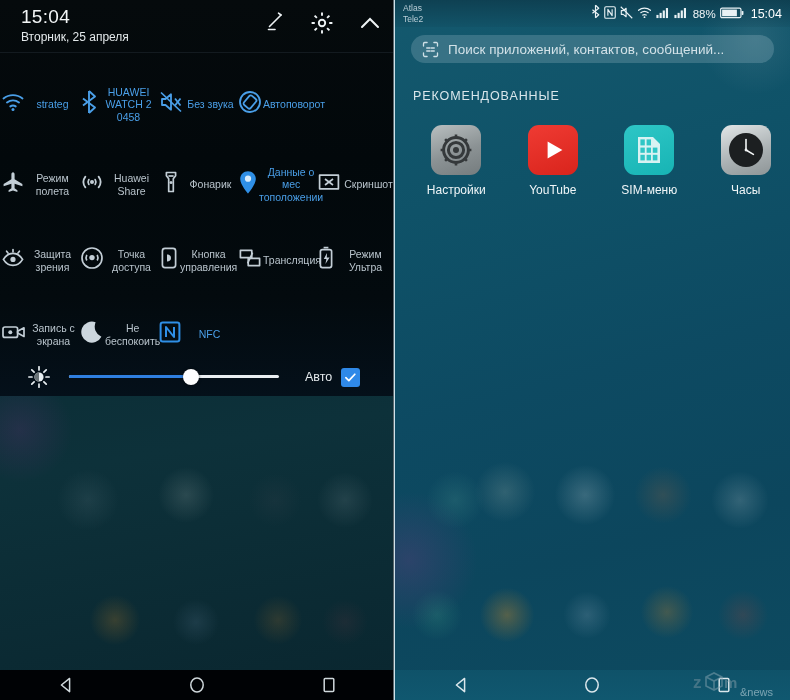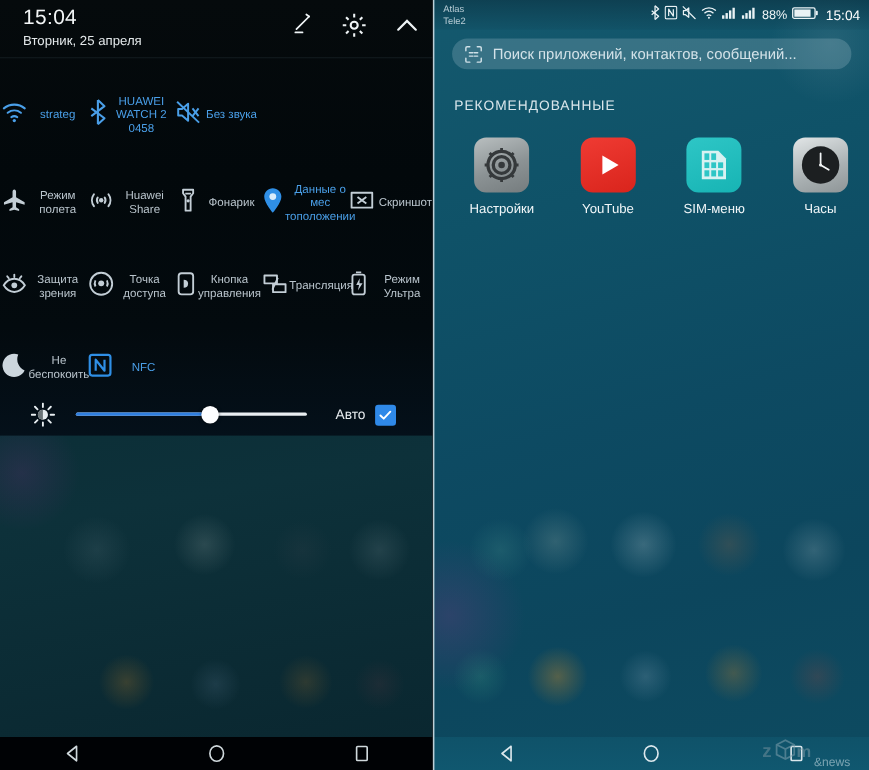--- a/index.html
+++ b/index.html
@@ -229,20 +229,31 @@
                 <g fill="none" stroke="#4a9fe8" stroke-width="1.8" stroke-linejoin="round">
               <path d="M4 9h3.5L13 4.3v15.4L7.5 15H4z"></path>
                   <path d="M17 8.5l5.5 7"></path>
                   <path d="M22.5 8.5l-5.5 7"></path>
                 </g>
               <path d="M3 2.5 L23 21.5" stroke="#4a9fe8" stroke-width="1.7"></path>
               </svg>
           </span>
           <span class="lb">Без звука</span>
         </div>
+        <div class="tile on">
+          <span class="ic">
+            <svg width="26" height="26" viewBox="0 0 26 26">
+                <g fill="none" stroke="#4a9fe8" stroke-width="1.8">
+              <circle cx="13" cy="13" r="10"></circle>
+              <rect x="8.6" y="7" width="8.8" height="12" rx="2" transform="rotate(40 13 13)"></rect>
+                </g>
+              </svg>
+          </span>
+          <span class="lb">Автоповорот</span>
+        </div>
       </div>
 
       <div class="trow r2">
         <div class="tile dim">
           <span class="ic">
             <svg width="26" height="24" viewBox="0 0 26 24">
                 <path d="M13 2.2c1 0 1.6 1 1.6 2.2v4.9l7.8 4.6v2.3l-7.8-2.4v4.5l2.8 2v1.6L13 20.6l-4.4 1.3v-1.6l2.8-2v-4.5L3.6 16.2v-2.3l7.8-4.6V4.4C11.4 3.2 12 2.2 13 2.2z" fill="#c3ced6"></path>
               </svg>
           </span>
           <span class="lb">Режим полета</span>
@@ -354,20 +365,33 @@
                   <path d="M7.6 2.6h4.8"></path>
                 </g>
               <path d="M11 8l-3.2 6h2.6l-1 5 4.2-6.6h-2.8z" fill="#c3ced6"></path>
               </svg>
           </span>
           <span class="lb">Режим Ультра</span>
         </div>
       </div>
 
       <div class="trow r4">
+        <div class="tile dim">
+          <span class="ic">
+            <svg width="28" height="22" viewBox="0 0 28 22">
+                <g fill="none" stroke="#c3ced6" stroke-width="1.7" stroke-linejoin="round">
+              <rect x="3" y="6" width="14.6" height="10.4" rx="2"></rect>
+                  <path d="M17.6 10.2l6.4-3.4v8.6l-6.4-3.4z"></path>
+                </g>
+              <circle cx="10.3" cy="11.2" r="2" fill="#c3ced6"></circle>
+              </svg>
+          </span>
+          <span class="lb" style="white-space:pre-line">Запись с
+экрана</span>
+        </div>
         <div class="tile dim">
           <span class="ic">
             <svg width="26" height="26" viewBox="0 0 26 26">
                 <path d="M16.6 3.2a10.6 10.6 0 1 0 5.8 14.6A11.2 11.2 0 0 1 16.6 3.2z" fill="#ccd6dd"></path>
               </svg>
           </span>
           <span class="lb" style="white-space:pre-line">Не
 беспокоить</span>
         </div>
         <div class="tile on">

